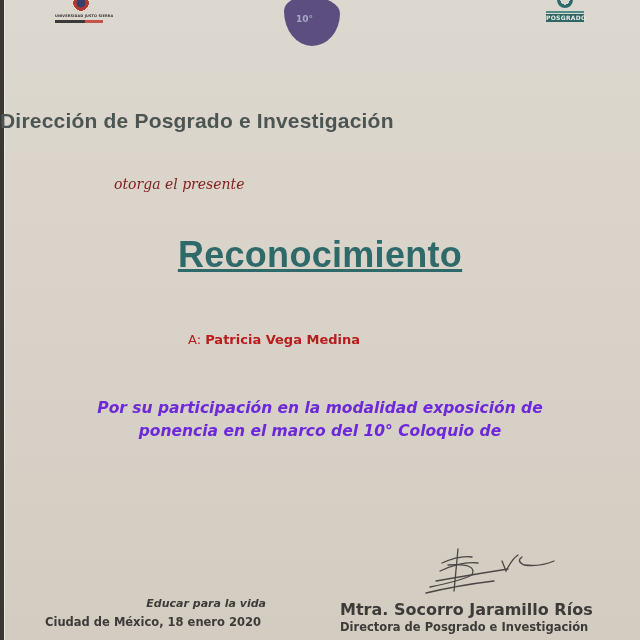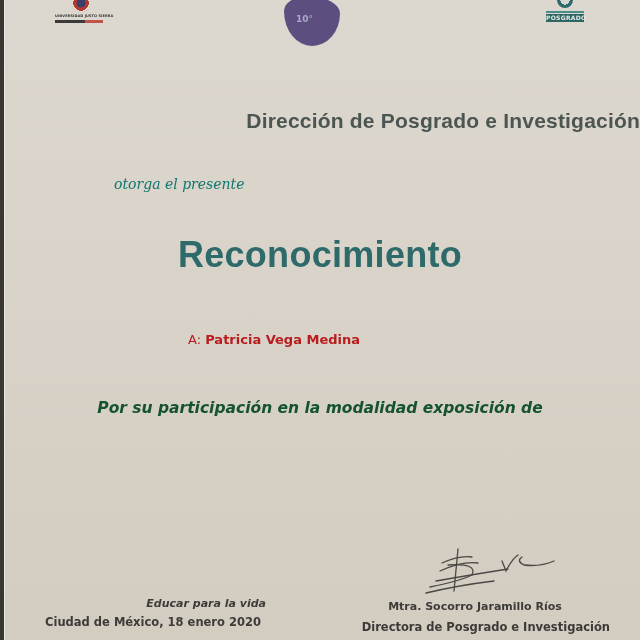--- a/index.html
+++ b/index.html
@@ -54,59 +54,60 @@
     .logo-right .band {
       position: absolute; left: 4px; top: 11px; width: 38px; height: 2px; background: #4a8d88;
     }
     .logo-right .label {
       position: absolute; left: 4px; top: 14px; width: 38px; height: 8px;
       background: #2e6663; color: #e6ece9; font-size: 6px; font-weight: bold; text-align: center; line-height: 8px;
       letter-spacing: 0.3px;
     }
 
     .heading {
-      position: absolute; left: 0; width: 640px; top: 109px; text-align: right;
+      position: absolute; left: 0; width: 640px; top: 109px; text-align: left;
       font-family: "Liberation Sans", sans-serif; font-weight: bold; font-size: 21px; color: #4b5552;
       letter-spacing: 0.2px;
     }
     .otorga {
       position: absolute; left: 114px; top: 176px; font-family: "DejaVu Serif", serif; font-style: italic;
-      font-size: 14px; color: #0f766e;
+      font-size: 14px; color: #7f1d1d;
     }
     .title {
       position: absolute; left: 0; width: 640px; top: 234px; text-align: center;
       font-family: "Liberation Sans", sans-serif; font-weight: bold; font-size: 36px; color: #2f6a6a;
       letter-spacing: 0.3px;
+      text-decoration: underline;
     }
     .recipient {
       position: absolute; left: 188px; top: 332px; font-family: "DejaVu Sans", sans-serif; font-size: 13px; color: #b91c1c;
     }
     .recipient .prefix { font-weight: normal; }
     .recipient .name { font-weight: bold; }
     .desc {
       position: absolute; left: 0; width: 640px; top: 397px; text-align: center;
       font-family: "DejaVu Sans", sans-serif; font-weight: bold; font-style: italic; font-size: 15.5px; line-height: 23px;
-      color: #14532d;
+      color: #6d28d9;
     }
     .desc div { white-space: nowrap; }
     .motto {
       position: absolute; left: 40px; width: 226px; top: 597px; text-align: right;
       font-family: "DejaVu Sans", sans-serif; font-weight: bold; font-style: italic; font-size: 11px; color: #3d3b38;
     }
     .city {
       position: absolute; left: 40px; width: 226px; top: 615px; text-align: center;
       font-family: "DejaVu Sans", sans-serif; font-weight: bold; font-size: 11.5px; color: #3d3b38;
     }
     .signature { position: absolute; left: 420px; top: 545px; width: 150px; height: 52px; }
     .signer-name {
-      position: absolute; left: 340px; width: 270px; top: 600px; text-align: center;
-      font-family: "DejaVu Sans", sans-serif; font-weight: bold; font-size: 11px; color: #3d3b38;
+      position: absolute; left: 340px; width: 270px; top: 600px; 
+      font-family: "DejaVu Sans", sans-serif; font-weight: bold; font-size: 16px; color: #3d3b38;
     }
     .signer-role {
-      position: absolute; left: 340px; width: 270px; top: 620px; text-align: right;
+      position: absolute; left: 340px; width: 270px; top: 620px; text-align: left;
       font-family: "DejaVu Sans", sans-serif; font-weight: bold; font-size: 11.5px; color: #3d3b38;
     }
   </style>
 </head>
 <body>
 
 <div class="paper"></div>
 <div class="edge"></div>
 <div class="edge-hl"></div>
 
@@ -132,20 +133,21 @@
 <div class="otorga">otorga el presente</div>
 <div class="title">Reconocimiento</div>
 
 <div class="recipient">
   <span class="prefix">A:</span>
   <span class="name">Patricia Vega Medina</span>
 </div>
 
 <div class="desc">
   <div>Por su participación en la modalidad exposición de</div>
+  <div>ponencia en el marco del  10° Coloquio de</div>
 </div>
 
 <div class="motto">Educar para la vida</div>
 <div class="city">Ciudad de México, 18 enero 2020</div>
 
 <svg class="signature" viewBox="0 0 150 52">
   <g fill="none" stroke="#4a4744" stroke-width="1.3" stroke-linecap="round">
     <path d="M38 4 L34 46"></path>
     <path d="M22 18 Q40 10 52 12"></path>
     <path d="M20 26 Q42 16 58 18"></path>

